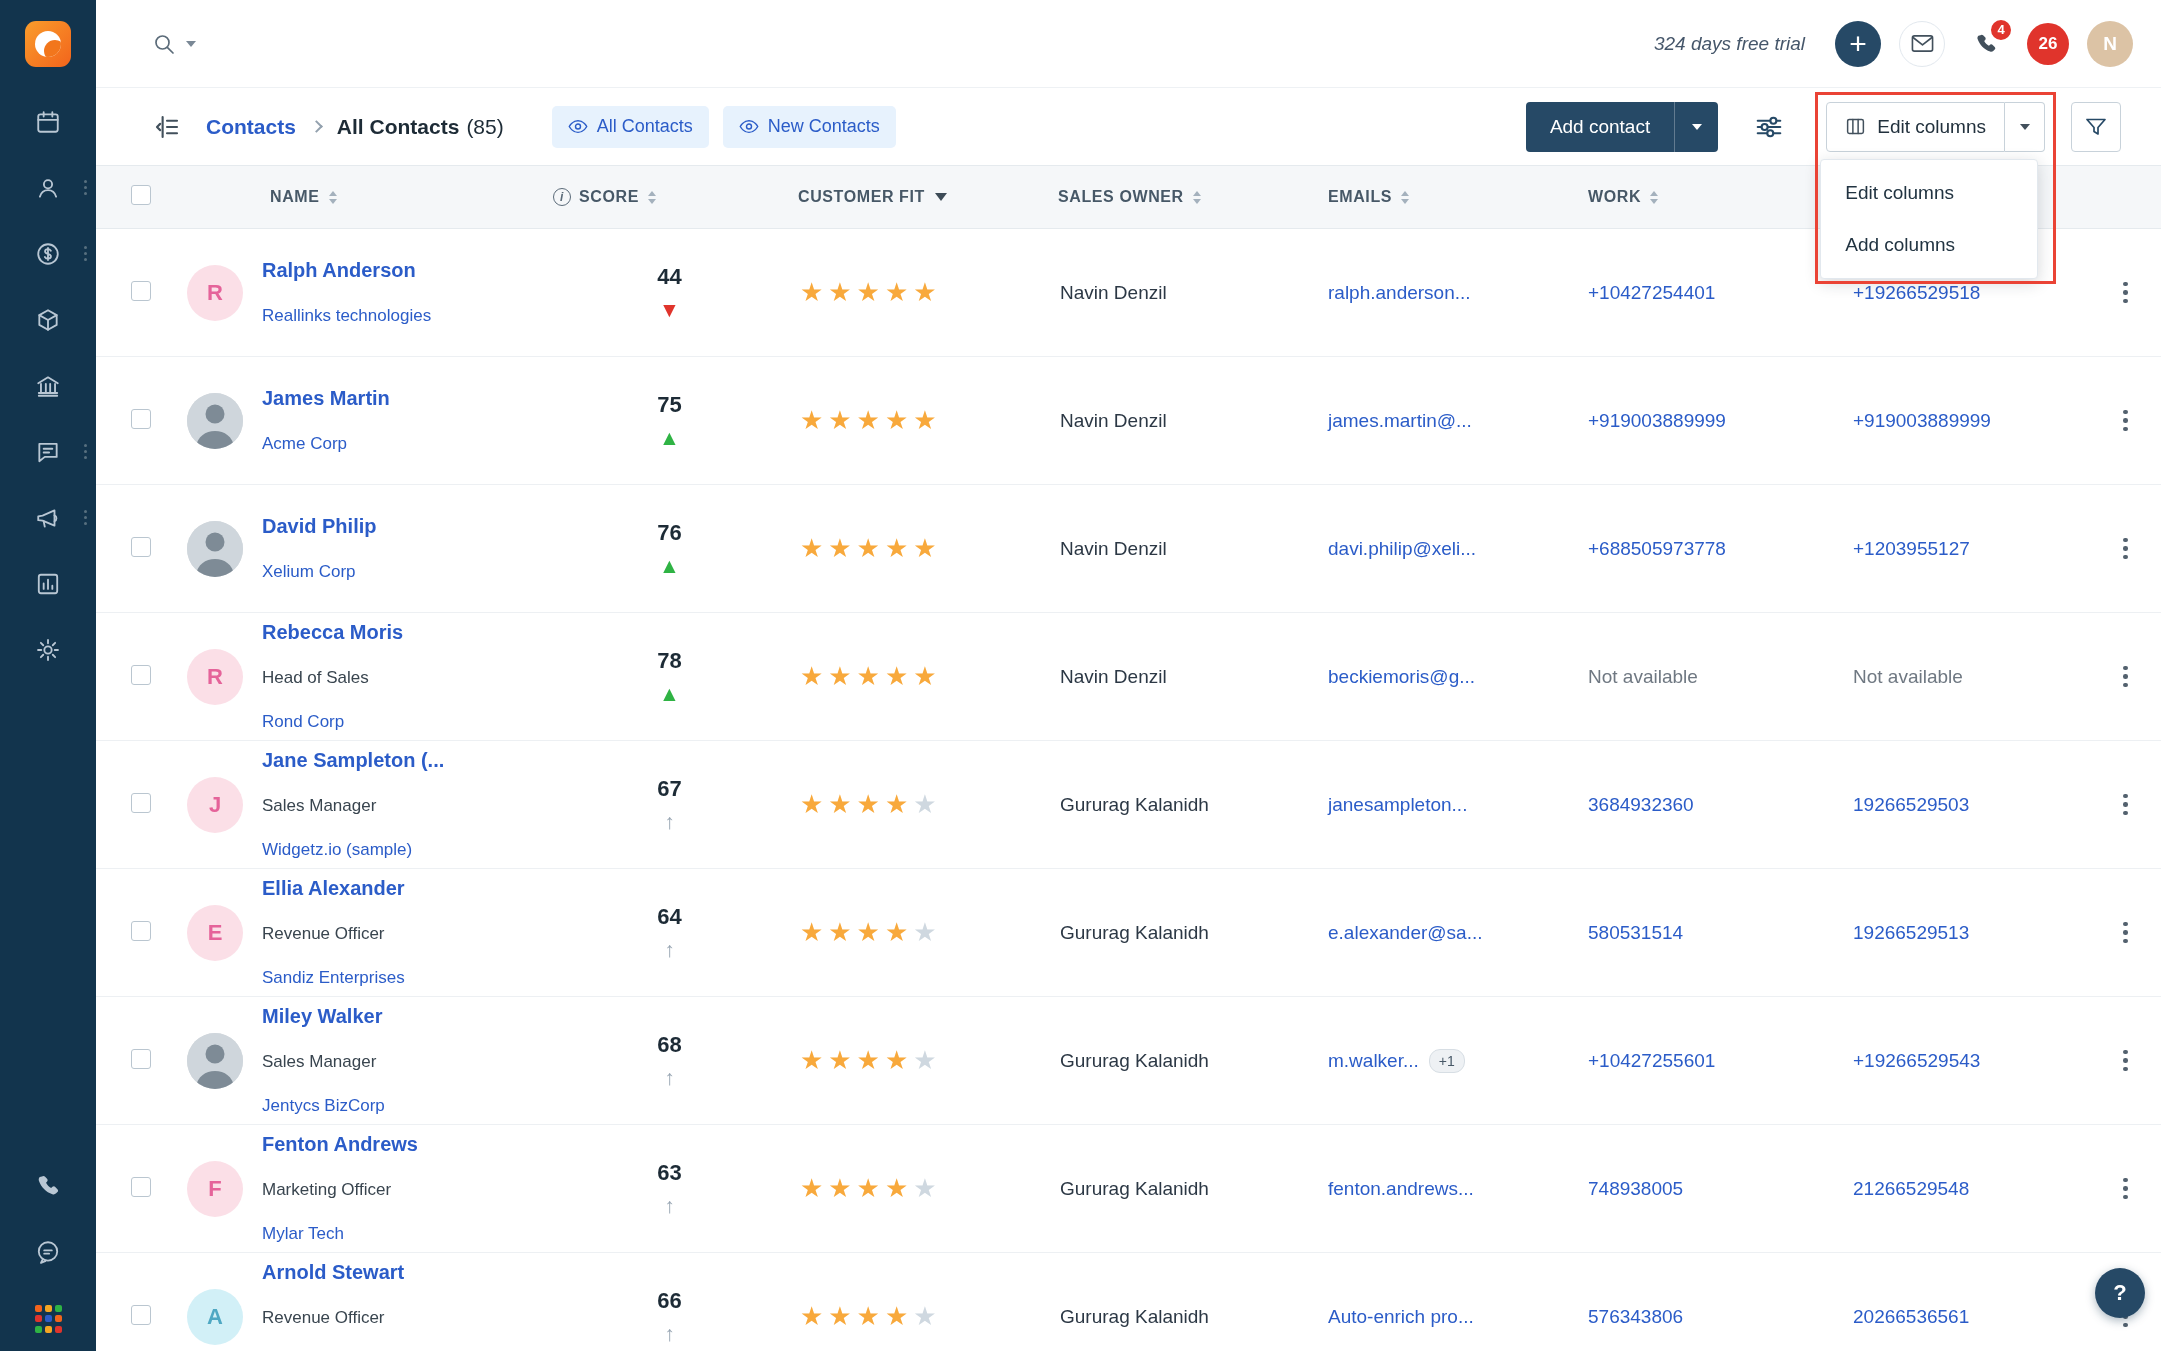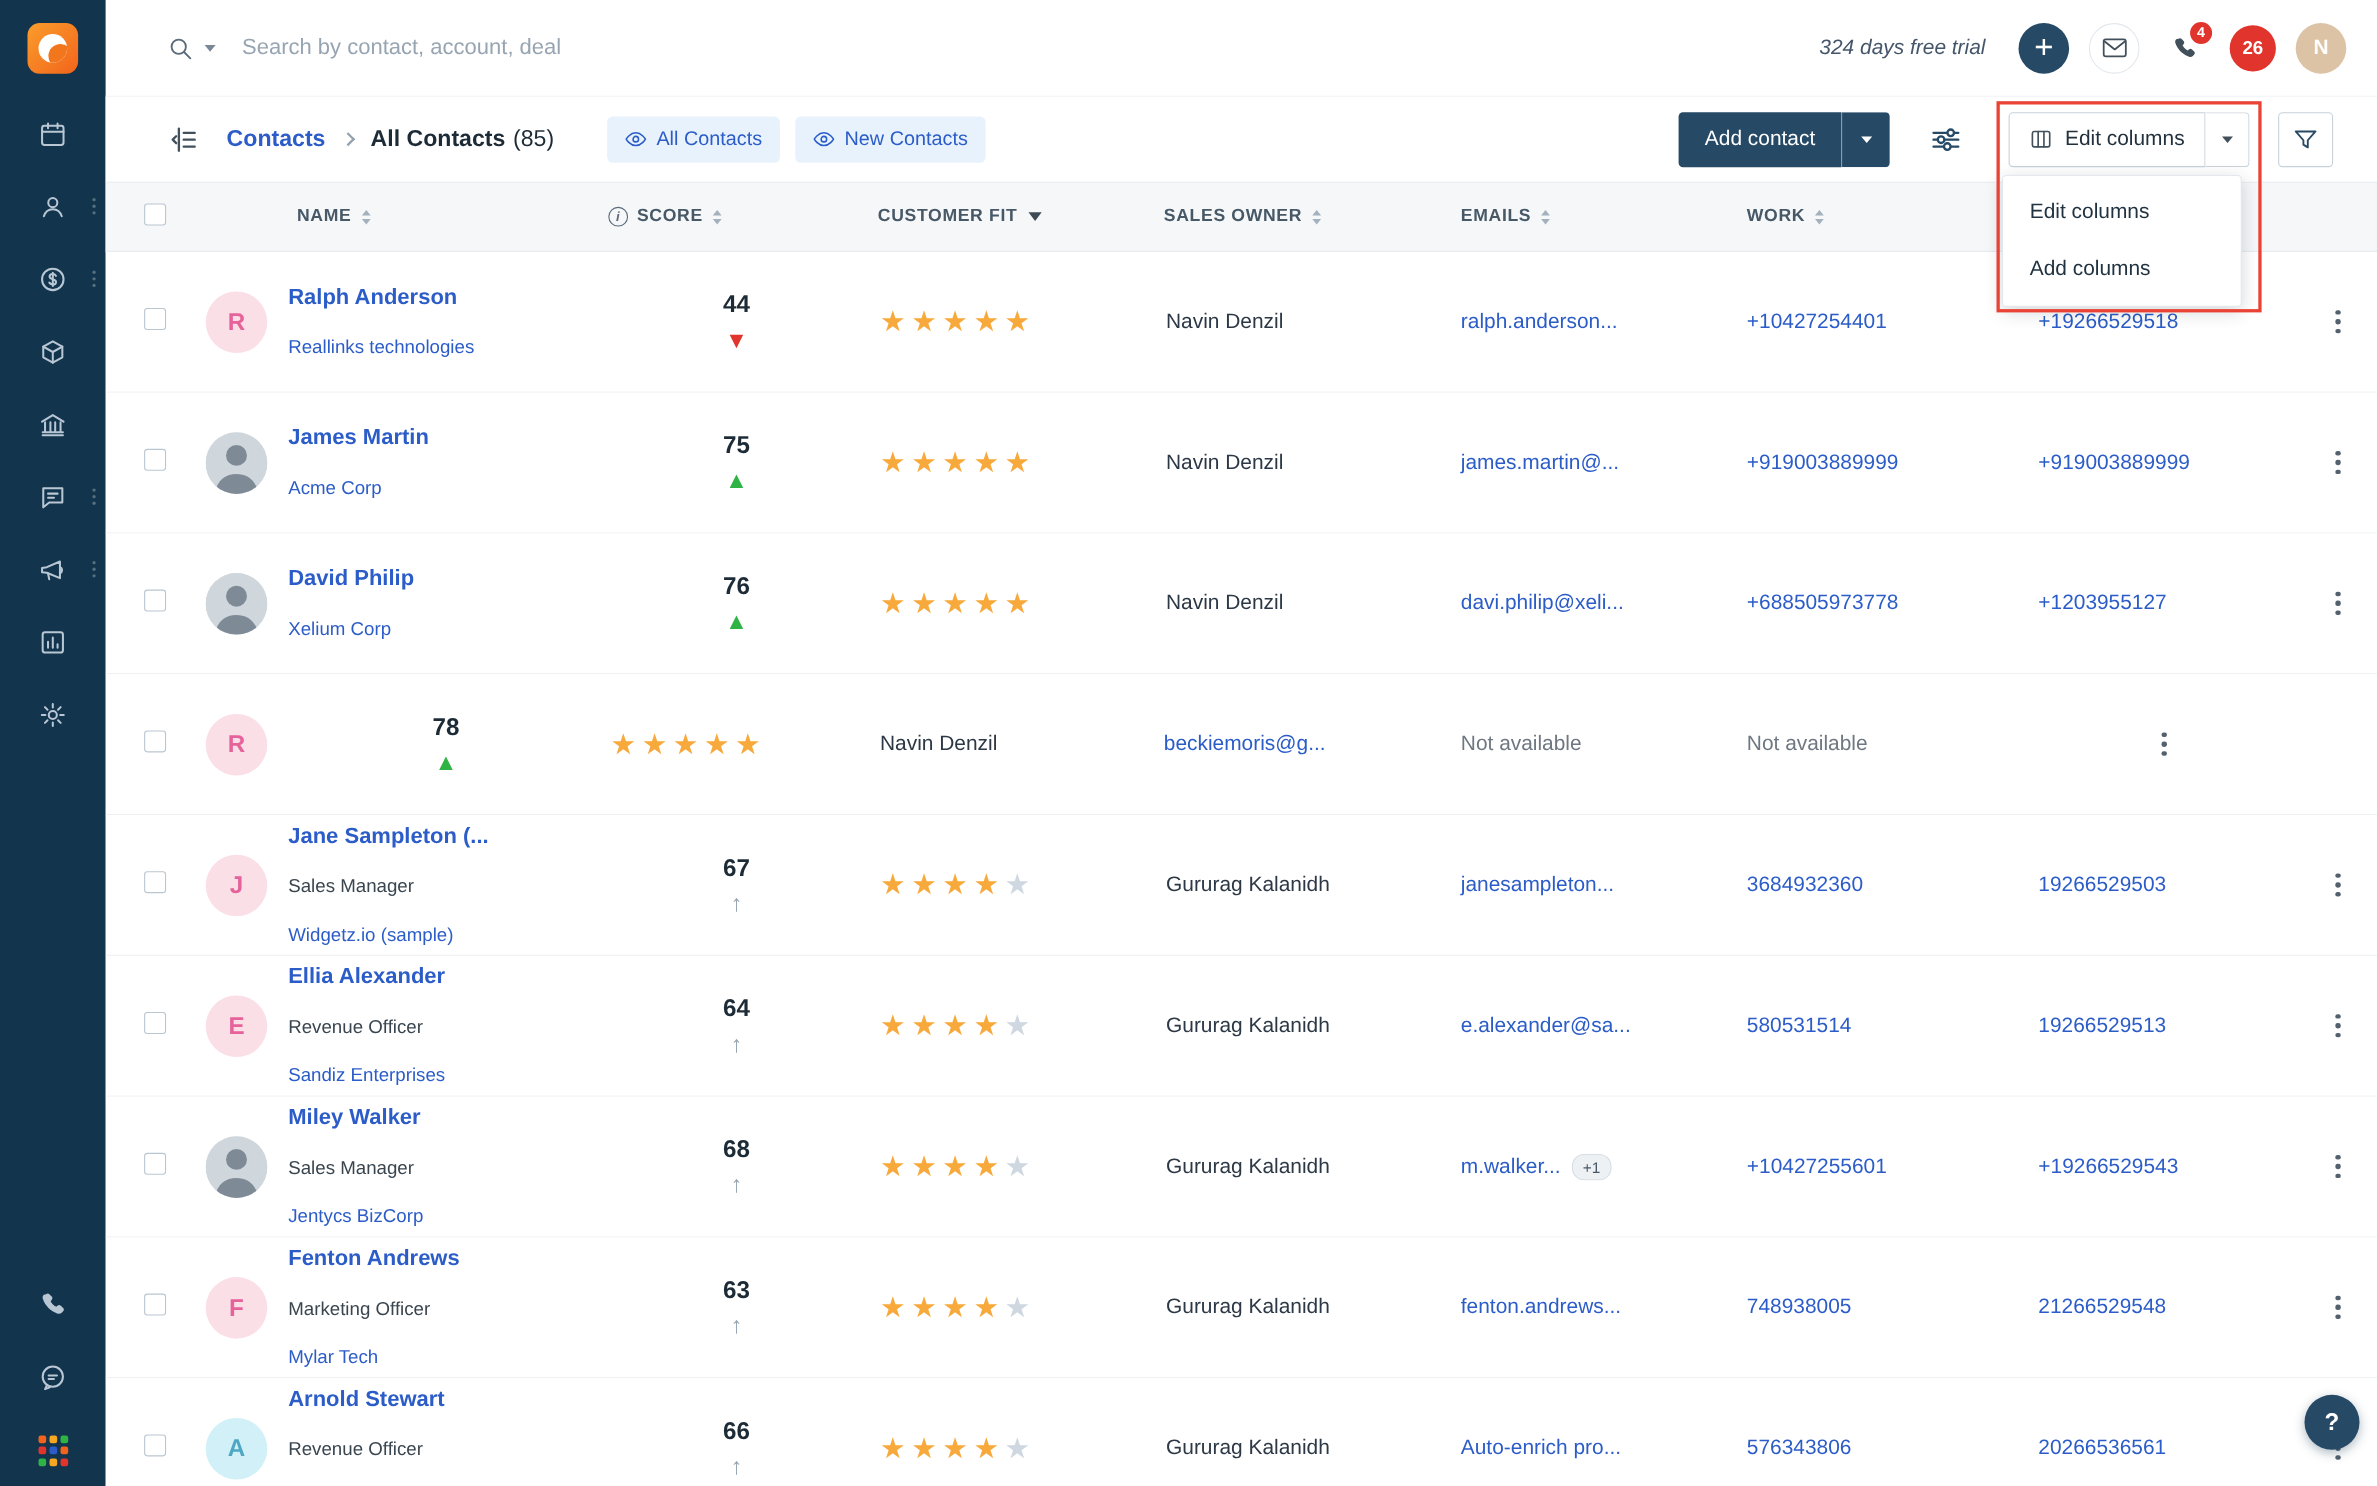--- a/index.html
+++ b/index.html
@@ -271,21 +271,20 @@
 
   <div class="main">
 
     <header class="topbar">
       <div class="search">
         <svg viewBox="0 0 24 24">
             <circle cx="10.5" cy="10.5" r="6.5"></circle>
             <path d="M15.3 15.3L21 21"></path>
           </svg>
         <span class="caret-css"></span>
-        <input type="text" placeholder="Search by contact, account, deal" style="">
       </div>
       <div class="top-right">
         <span class="trial">324 days free trial</span>
         <button class="circle-btn dark">+</button>
         <button class="circle-btn light">
           <svg viewBox="0 0 24 19">
               <rect x="1.5" y="1.5" width="21" height="16" rx="2"></rect>
               <path d="M2.5 3.5l9.5 7.5 9.5-7.5"></path>
             </svg>
         </button>
@@ -538,20 +537,25 @@
   </div>
 
   <div class="row">
     <div class="cell"><span class="checkbox"></span></div>
     <div class="cell c-avatar">
       <span class="avatar" style="background: rgb(251, 223, 231);">
         <span class="initial" style="color: rgb(229, 99, 154);">R</span>
 
       </span>
     </div>
+    <div class="c-name">
+      <a class="name">Rebecca Moris</a>
+      <span class="title">Head of Sales</span>
+      <a class="company">Rond Corp</a>
+    </div>
     <div class="c-score">
       <span class="score">78</span>
       <span class="trend up">▲</span>
     </div>
     <div class="c-fit">
       <span class="stars-filled">★★★★★</span><span class="stars-empty"></span>
     </div>
     <div class="c-owner owner">Navin Denzil</div>
     <div class="c-email">
       <a class="email">beckiemoris@g...</a>

